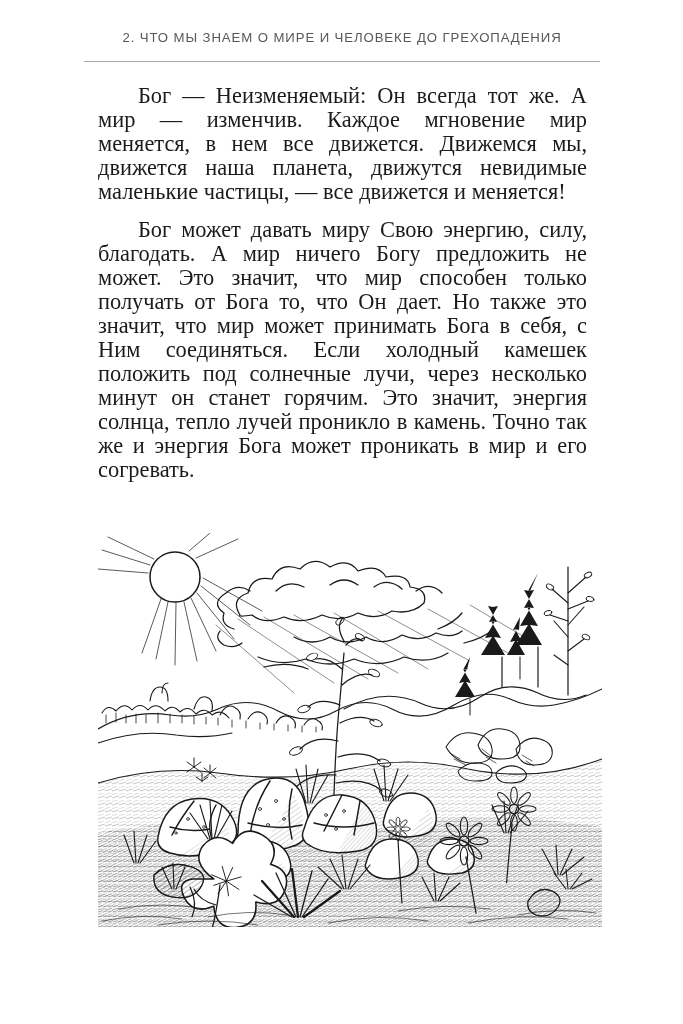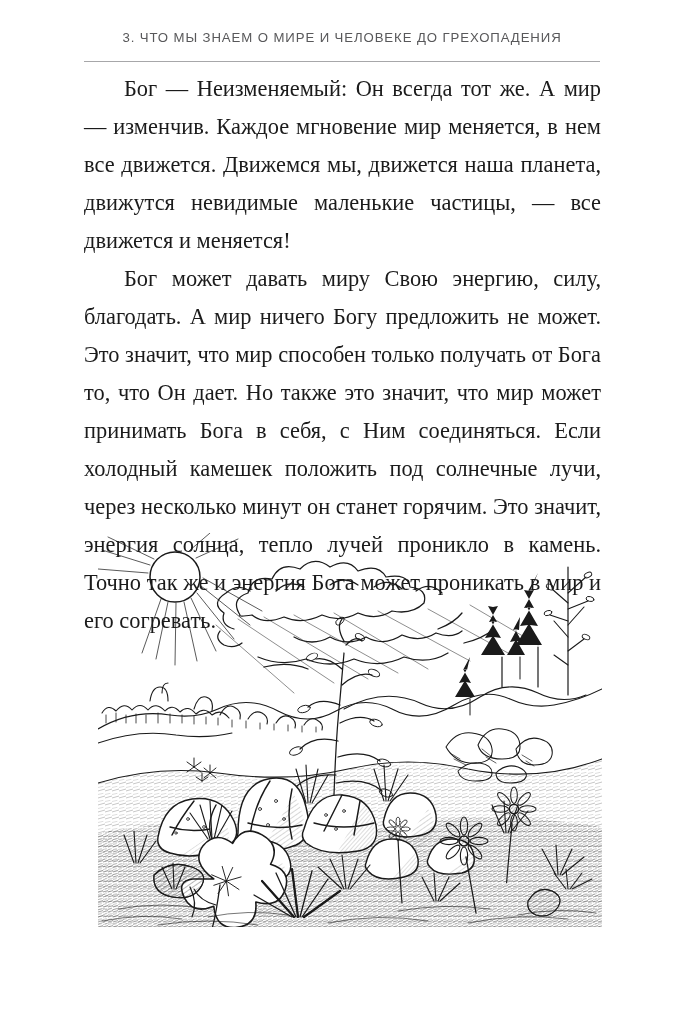--- a/index.html
+++ b/index.html
@@ -40,25 +40,25 @@
   }
 
   
   .body-text {
     position: absolute;
     left: 84px;
     top: 70px;
     width: 517px;
   }
   .body-text p {
-    margin: 0;
+    margin: 14px;
     text-indent: 40px;
     text-align: justify;
     font-size: 22.4px;
-    line-height: 38px;
+    line-height: 24px;
     color: #1b1b1b;
     hyphens: manual;
   }
 
   
   .illustration {
     position: absolute;
     left: 98px;
     top: 533px;
     width: 504px;
@@ -82,21 +82,21 @@
     font-style: italic;
     letter-spacing: 2.2px;
     color: #2a2a2a;
   }
 </style>
 </head>
 <body>
 
 <div class="page">
 
-  <div class="running-head">3. ЧТО МЫ ЗНАЕМ О МИРЕ И ЧЕЛОВЕКЕ ДО ГРЕХОПАДЕНИЯ</div>
+  <div class="running-head">2. ЧТО МЫ ЗНАЕМ О МИРЕ И ЧЕЛОВЕКЕ ДО ГРЕХОПАДЕНИЯ</div>
 
   <div class="head-rule"></div>
 
   <div class="body-text">
     <p>Бог — Неизменяемый: Он всегда тот же. А мир — изменчив. Каждое мгновение мир меняется, в нем все движется. Движемся мы, движется наша планета, движутся невидимые маленькие частицы, — все движется и меняется!</p>
     <p>Бог может давать миру Свою энергию, силу, благодать. А мир ничего Богу предложить не может. Это значит, что мир способен только получать от Бога то, что Он дает. Но также это значит, что мир может принимать Бога в себя, с Ним соединяться. Если холодный камешек положить под солнечные лучи, через несколько минут он станет горячим. Это значит, энергия солнца, тепло лучей проникло в камень. Точно так же и энергия Бога может проникать в мир и его согревать.</p>
   </div>
 
   <div class="illustration">
     <svg viewBox="0 0 504 394" xmlns="http://www.w3.org/2000/svg" fill="none" stroke="#1a1a1a" stroke-linecap="round" stroke-linejoin="round">

